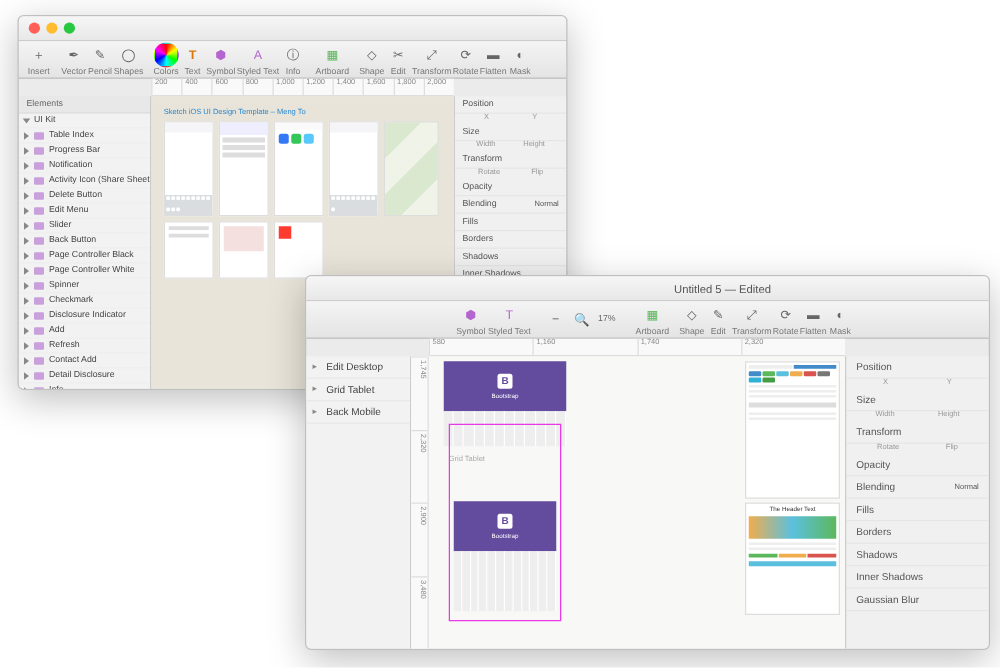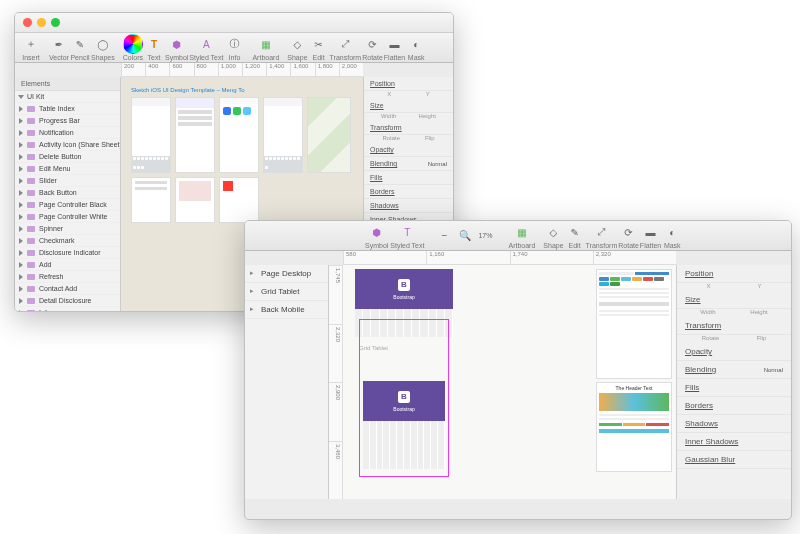--- a/index.html
+++ b/index.html
@@ -76,21 +76,21 @@
 }
 
 .inspector {
   width: 90px;
   background: #f0f0f0;
   border-left: 1px solid #ccc;
   font-size: 7px;
   color: #555;
 }
 .insp-row { padding: 3px 6px; border-bottom: 1px solid #e5e5e5; display: flex; align-items: center; gap: 4px; }
-.insp-label { flex: 1; text-decoration: underline; }
+.insp-label { flex: 1; }
 .insp-sub { font-size: 6px; color: #999; display: flex; justify-content: space-around; padding: 0 6px 2px; }
 
 
 .inspector2 { width: 115px; }
 .inspector2 .insp-row { font-size: 8px; padding: 4px 8px; }
 
 .canvas-content1 {
   position: absolute;
   left: 10px; top: 10px;
   width: 240px;
@@ -455,20 +455,23 @@
           <span class="insp-label">Inner Shadows</span>
         </div>
         <div class="insp-row">
           <span class="insp-label">Gaussian Blur</span>
         </div>
       </div>
   </div>
 </div>
 
 <div class="window" style="left:244px; top:220px; width:548px; height:300px;">
+  <div class="titlebar">
+    <div class="title-text" style="text-align:center;padding-left:120px">Untitled 5 — Edited</div>
+  </div>
 
   <div class="toolbar" style="padding-left:120px">
     <div class="tool-stack">
         <div class="tool-btn" style="color:#b565cf">⬢</div>
         <div class="tool-label">Symbol</div>
       </div>
     <div class="tool-stack">
         <div class="tool-btn" style="color:#b565cf">T</div>
         <div class="tool-label">Styled Text</div>
       </div>
@@ -511,21 +514,21 @@
 
   <div class="ruler-h" style="margin-left:98px;margin-right:115px">
     <div class="ruler-tick">580</div>
     <div class="ruler-tick">1,160</div>
     <div class="ruler-tick">1,740</div>
     <div class="ruler-tick">2,320</div>
   </div>
 
   <div class="body-row">
     <div class="grid-list">
-      <div class="grid-item">Page Desktop</div>
+      <div class="grid-item">Edit Desktop</div>
       <div class="grid-item">Grid Tablet</div>
       <div class="grid-item">Back Mobile</div>
     </div>
 
     <div class="canvas2">
       <div class="ruler-v">
         <div>1,745</div>
         <div>2,320</div>
         <div>2,900</div>
         <div>3,480</div>

